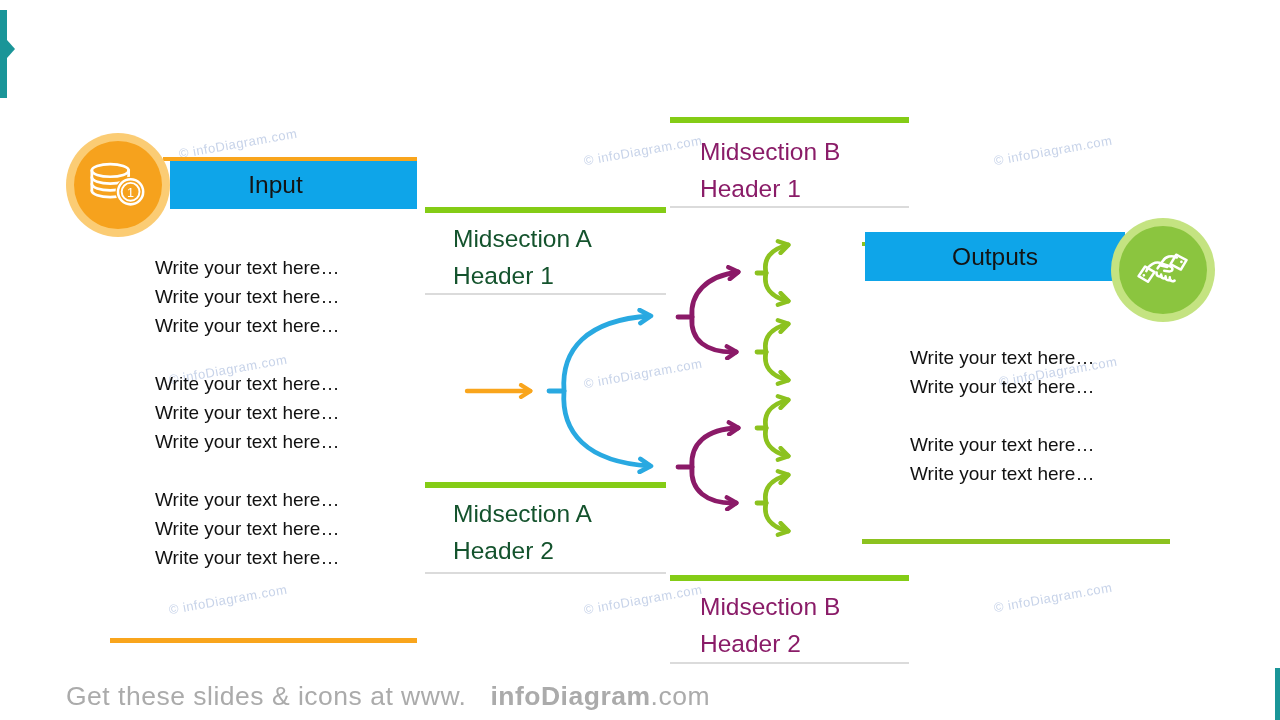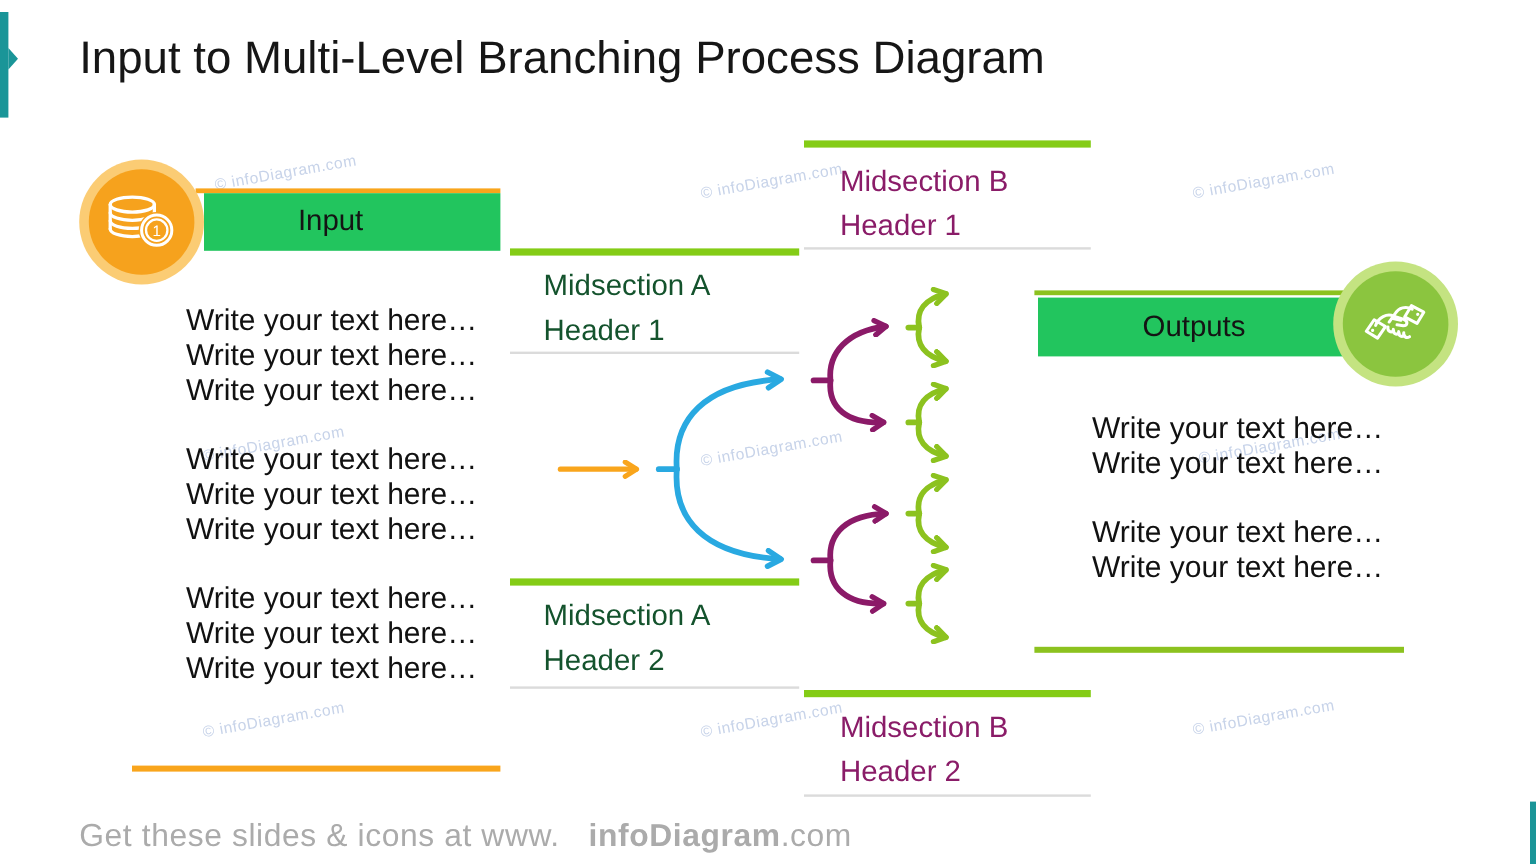--- a/index.html
+++ b/index.html
@@ -12,34 +12,34 @@
   .bookmark-tip{position:absolute;left:7px;top:40px;width:0;height:0;
     border-top:9px solid transparent;border-bottom:9px solid transparent;border-left:8px solid #1A9598;}
   .title{position:absolute;left:66px;top:28px;margin:0;font-size:38px;font-weight:300;
     color:#161616;letter-spacing:0px;white-space:nowrap;}
   
   .wm{position:absolute;font-size:13px;color:#C7D3E9;transform:rotate(-10deg);white-space:nowrap;z-index:1;letter-spacing:.5px;}
   
   .hline{position:absolute;z-index:2;}
   .orange{background:#F9A51C;}
   .green{background:#8CC21F;}
-  .header-bar{position:absolute;background:#22c55e;display:flex;align-items:center;justify-content:center;
+  .header-bar{position:absolute;background:#0ea5e9;display:flex;align-items:center;justify-content:center;
     font-size:24.5px;color:#141414;z-index:2;}
   .input-bar{left:170px;top:161px;width:247px;height:48px;padding-right:36px;box-sizing:border-box;}
-  .outputs-bar{left:865px;top:248px;width:260px;height:49px;box-sizing:border-box;}
+  .outputs-bar{left:865px;top:232px;width:260px;height:49px;box-sizing:border-box;}
   
   .badge{position:absolute;border-radius:50%;display:flex;align-items:center;justify-content:center;z-index:4;}
   .badge .inner{width:88px;height:88px;border-radius:50%;display:flex;align-items:center;justify-content:center;}
   .input-badge{left:66px;top:133px;width:104px;height:104px;background:#FBCC74;}
   .input-badge .inner{background:#F6A21D;}
   .output-badge{left:1111px;top:218px;width:104px;height:104px;background:#C4E381;}
   .output-badge .inner{background:#8BC53F;}
   
   .textcol{position:absolute;z-index:2;}
-  .textcol p{margin:0;font-size:25px;line-height:29px;color:#111;white-space:nowrap;}
+  .textcol p{margin:0;font-size:19px;line-height:29px;color:#111;white-space:nowrap;}
   .tgroup{margin:0 0 29px 0;}
   .left-text{left:155px;top:253px;}
   .right-text{left:910px;top:343px;}
   
   .mid-block{position:absolute;border-top:6px solid #84cc16;border-bottom:2px solid #DBDBDB;
     box-sizing:border-box;padding-top:7px;z-index:2;background:transparent;}
   .mid-block div{font-size:24.5px;line-height:37px;white-space:nowrap;}
   .teal-text{color:#14532d;}
   .purple-text{color:#8A1C68;}
   .mb-a1{left:425px;top:207px;width:241px;height:88px;padding-left:28px;}
@@ -54,21 +54,20 @@
   .corner-bar{position:absolute;left:1275px;top:668px;width:5px;height:52px;background:#1A9598;z-index:2;}
 </style>
 </head>
 <body>
 
 <div class="slide">
 
   <div class="bookmark-bar"></div>
   <div class="bookmark-tip"></div>
 
-  <h1 class="title">Input to Multi-Level Branching Process Diagram</h1>
 
   <div class="wm" style="left:178px;top:136px">© infoDiagram.com</div>
   <div class="wm" style="left:583px;top:143px">© infoDiagram.com</div>
   <div class="wm" style="left:993px;top:143px">© infoDiagram.com</div>
   <div class="wm" style="left:168px;top:362px">© infoDiagram.com</div>
   <div class="wm" style="left:583px;top:366px">© infoDiagram.com</div>
   <div class="wm" style="left:998px;top:364px">© infoDiagram.com</div>
   <div class="wm" style="left:168px;top:592px">© infoDiagram.com</div>
   <div class="wm" style="left:583px;top:592px">© infoDiagram.com</div>
   <div class="wm" style="left:993px;top:590px">© infoDiagram.com</div>

